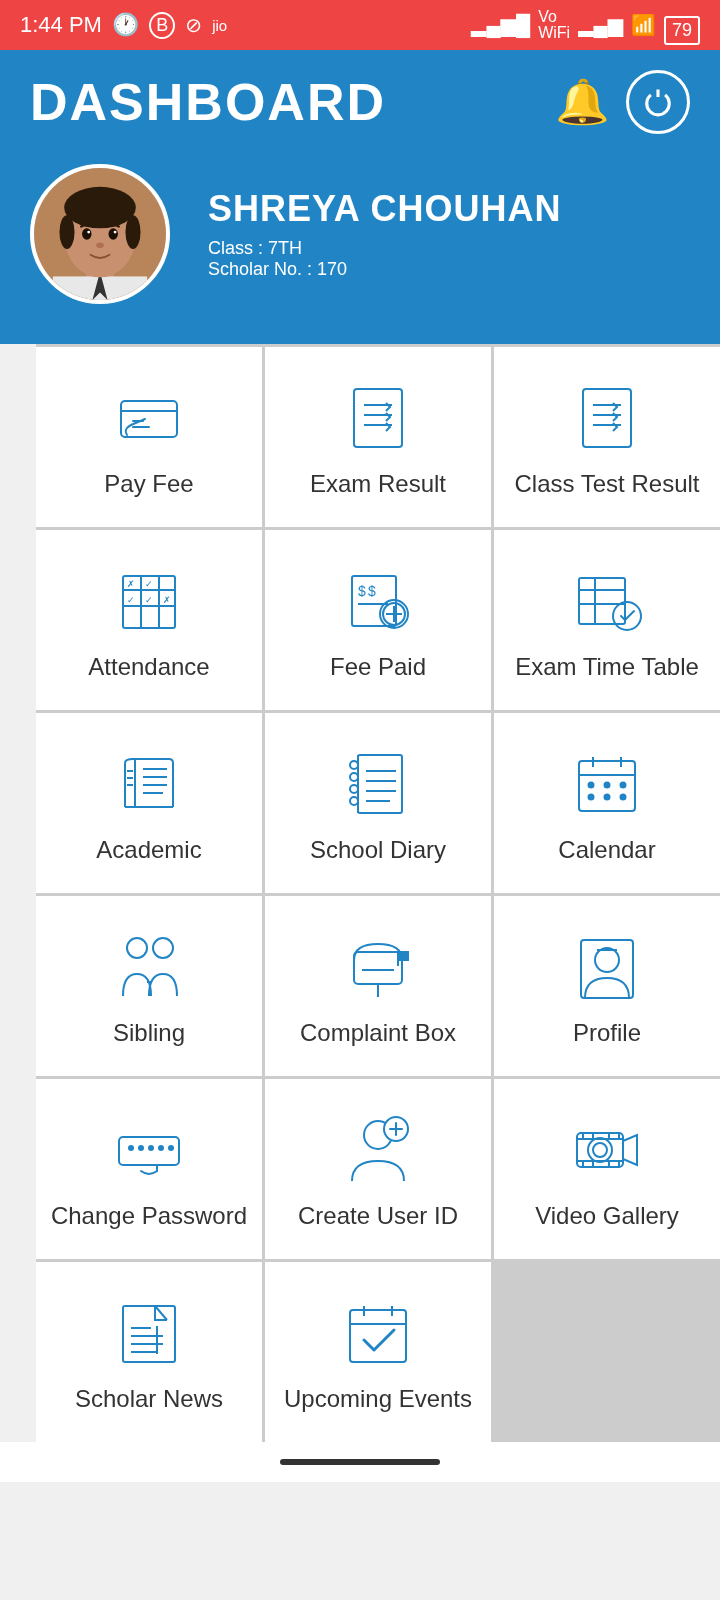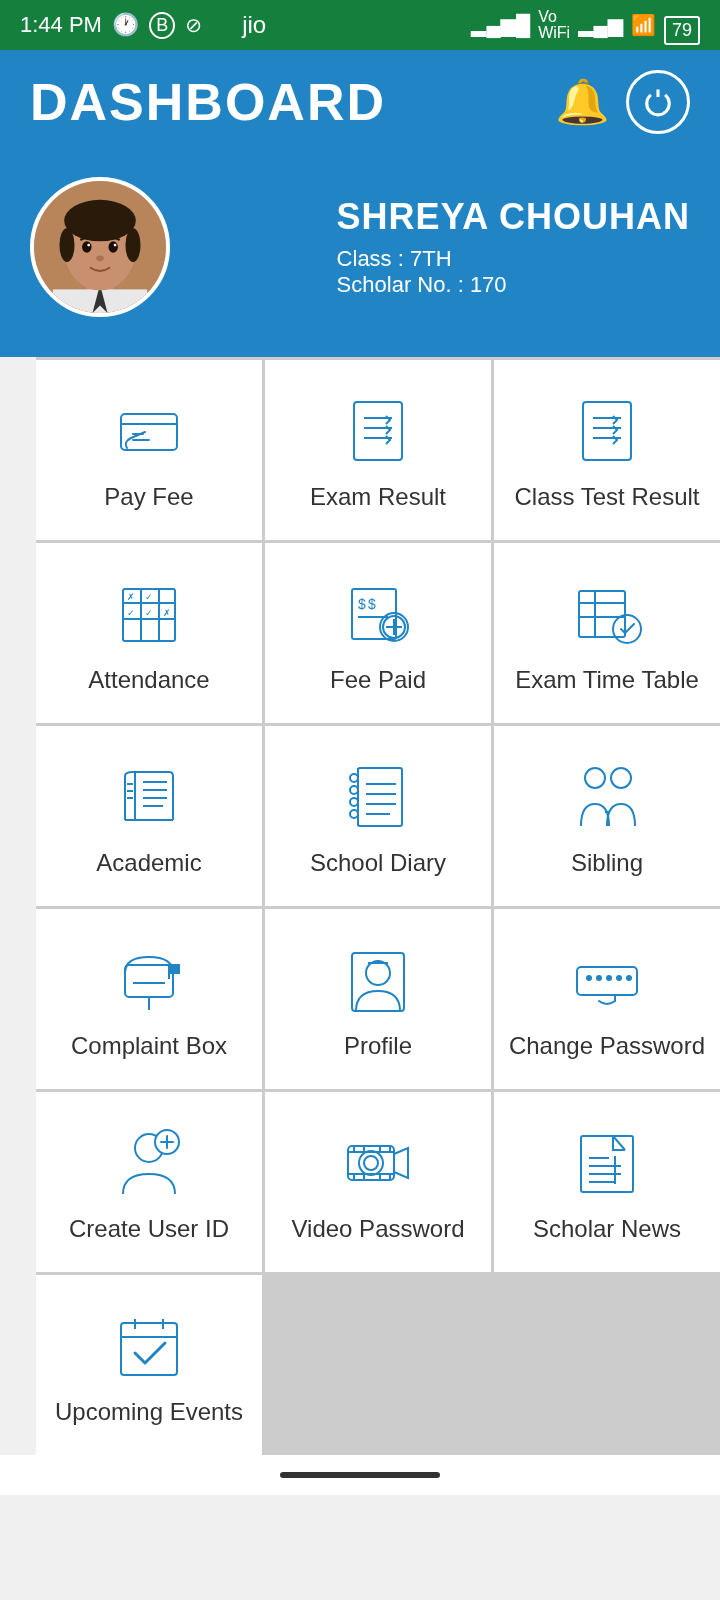--- a/index.html
+++ b/index.html
@@ -7,21 +7,21 @@
     body {
       width: 720px;
       min-height: 1600px;
       font-family: 'Segoe UI', Arial, sans-serif;
       background: #f0f0f0;
       overflow-x: hidden;
     }
 
     
     .status-bar {
-      background: #15803d;
+      background: #ef4444;
       color: white;
       height: 50px;
       display: flex;
       align-items: center;
       justify-content: space-between;
       padding: 0 20px;
       font-size: 22px;
       font-weight: 500;
     }
     .status-left { display: flex; align-items: center; gap: 10px; }
@@ -29,21 +29,21 @@
 
     
     .header {
       background: #2185c5;
       padding: 20px 30px 30px 30px;
     }
     .header-top {
       display: flex;
       justify-content: space-between;
       align-items: center;
-      margin-bottom: 43px;
+      margin-bottom: 30px;
     }
     .header-title {
       color: white;
       font-size: 52px;
       font-weight: 800;
       letter-spacing: 2px;
     }
     .header-icons {
       display: flex;
       gap: 16px;
@@ -66,21 +66,20 @@
       justify-content: center;
       cursor: pointer;
     }
 
     
     .profile-section {
       display: flex;
       align-items: center;
       gap: 38px;
       padding-bottom: 10px;
-      justify-content: space-between;
     }
     .avatar-container {
       width: 140px;
       height: 140px;
       border-radius: 50%;
       border: 4px solid white;
       overflow: hidden;
       background: #ddd;
       flex-shrink: 0;
       display: flex;
@@ -93,21 +92,21 @@
       height: 100%;
     }
     .profile-info { color: white; }
     .profile-name {
       font-size: 36px;
       font-weight: 700;
       letter-spacing: 1px;
       margin-bottom: 8px;
     }
     .profile-class, .profile-scholar {
-      font-size: 22px;
+      font-size: 18px;
       font-weight: 400;
     }
 
     
     .grid {
       display: grid;
       grid-template-columns: repeat(3, 1fr);
       gap: 3px;
       background: #ccc;
       border-top: 3px solid #ccc;
@@ -163,21 +162,21 @@
   </style>
 </head>
 <body>
 
 <div class="status-bar">
   <div class="status-left">
     <span>1:44 PM</span>
     <span>🕐</span>
     <span style="font-size:18px;border:2px solid white;border-radius:50%;padding:1px 5px;">B</span>
     <span style="font-size:20px;">⊘</span>
-    <span style="font-size:24px;margin-left:30px;">jio</span>
+    <span style="font-size:15px;">jio</span>
   </div>
   <div class="status-right">
     <span>▂▄▆█</span>
     <span style="font-size:16px;line-height:1;">Vo<br>WiFi</span>
     <span>▂▄▆</span>
     <span>📶</span>
     <span style="border:2px solid white;border-radius:3px;padding:2px 6px;font-size:18px;margin-top:11px;">
       <span>79</span>
     </span>
   </div>
@@ -363,20 +362,38 @@
 
         <line x1="24" y1="22" x2="54" y2="22"></line>
         <line x1="24" y1="32" x2="54" y2="32"></line>
         <line x1="24" y1="42" x2="54" y2="42"></line>
         <line x1="24" y1="52" x2="48" y2="52"></line>
       </svg>
     </div>
     <span class="grid-item-label">School Diary</span>
   </div>
 
+  <div class="grid-item">
+    <div class="grid-icon">
+      <svg viewBox="0 0 72 68" stroke="#2185c5" fill="none" stroke-width="2">
+        <rect x="8" y="12" width="56" height="50" rx="3"></rect>
+        <line x1="8" y1="26" x2="64" y2="26"></line>
+        <line x1="22" y1="8" x2="22" y2="18"></line>
+        <line x1="50" y1="8" x2="50" y2="18"></line>
+
+        <circle cx="20" cy="36" r="2.5" fill="#2185c5"></circle>
+        <circle cx="36" cy="36" r="2.5" fill="#2185c5"></circle>
+        <circle cx="52" cy="36" r="2.5" fill="#2185c5"></circle>
+        <circle cx="20" cy="48" r="2.5" fill="#2185c5"></circle>
+        <circle cx="36" cy="48" r="2.5" fill="#2185c5"></circle>
+        <circle cx="52" cy="48" r="2.5" fill="#2185c5"></circle>
+      </svg>
+    </div>
+    <span class="grid-item-label">Calendar</span>
+  </div>
 
   <div class="grid-item">
     <div class="grid-icon">
       <svg viewBox="0 0 72 68" stroke="#2185c5" fill="none" stroke-width="2">
 
         <circle cx="24" cy="16" r="10"></circle>
 
         <path d="M10 64 Q10 42 24 42 Q38 42 38 64"></path>
 
         <circle cx="50" cy="16" r="10"></circle>
@@ -472,21 +489,21 @@
         <line x1="38" y1="18" x2="38" y2="24"></line>
         <line x1="48" y1="18" x2="48" y2="24"></line>
         <line x1="12" y1="46" x2="12" y2="52"></line>
         <line x1="22" y1="46" x2="22" y2="52"></line>
         <line x1="38" y1="46" x2="38" y2="52"></line>
         <line x1="48" y1="46" x2="48" y2="52"></line>
 
         <path d="M52 26 L66 20 L66 50 L52 44"></path>
       </svg>
     </div>
-    <span class="grid-item-label">Video Password</span>
+    <span class="grid-item-label">Video Gallery</span>
   </div>
 
   <div class="grid-item">
     <div class="grid-icon">
       <svg viewBox="0 0 72 68" stroke="#2185c5" fill="none" stroke-width="2">
 
         <rect x="10" y="8" width="52" height="56" rx="2"></rect>
 
         <path d="M42 8 L42 22 L54 22"></path>
         <line x1="42" y1="8" x2="54" y2="22"></line>

